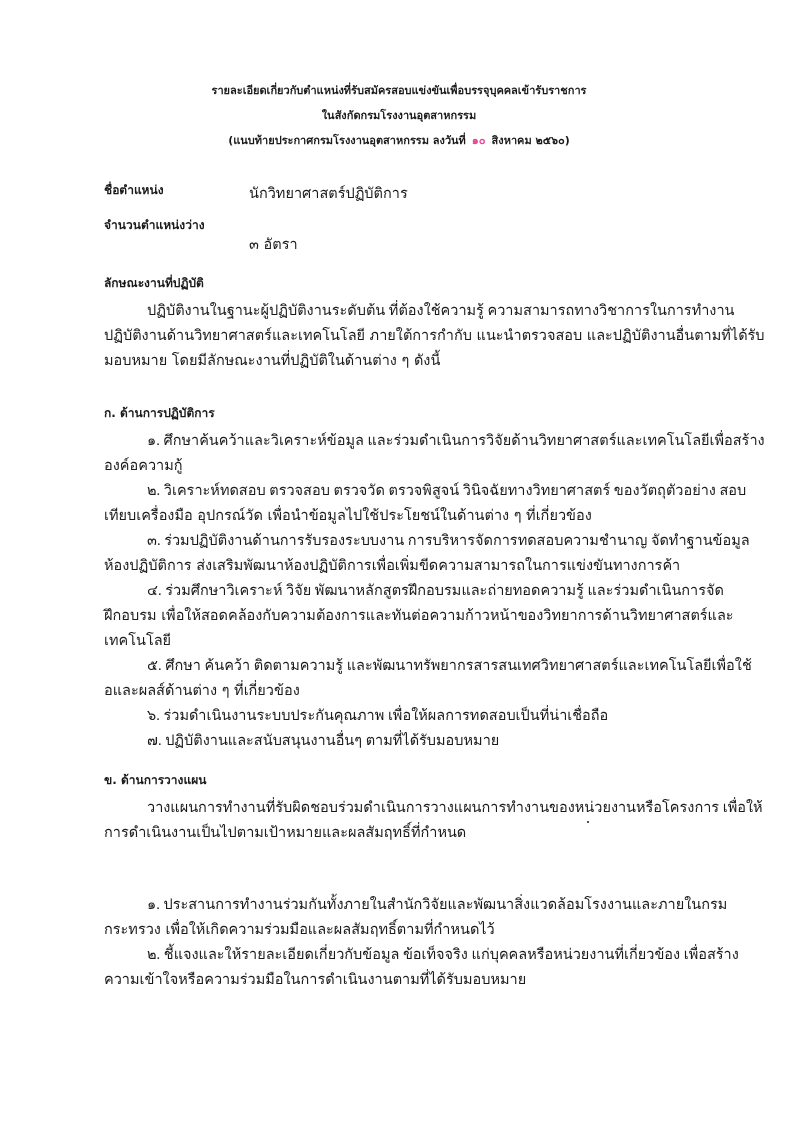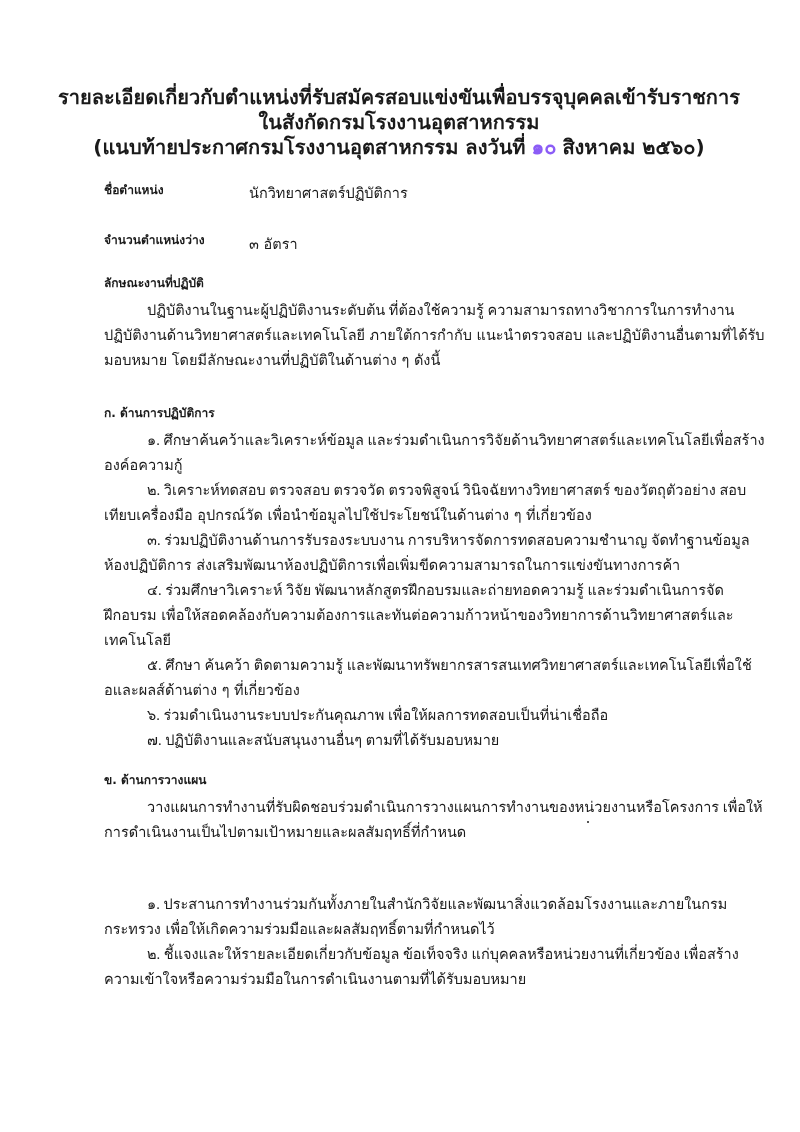--- a/index.html
+++ b/index.html
@@ -2,25 +2,25 @@
 <html><head>
   <meta charset="utf-8">
   <style>
     html, body { margin: 0; padding: 0; background: #ffffff; }
     body {
       width: 800px; height: 1132px; position: relative; overflow: hidden;
       font-family: "DejaVu Sans", "Liberation Sans", sans-serif;
       color: #1a1a1a;
     }
     .page { position: absolute; left: 0; top: 0; width: 800px; height: 1132px; }
-    .header { position: absolute; left: 0; width: 798px; text-align: center; font-weight: bold; font-size: 20px; }
+    .header { position: absolute; left: 0; width: 798px; text-align: center; font-weight: bold; font-size: 11px; }
     .hl1 { top: 81px; }
     .hl2 { top: 106px; }
     .hl3 { top: 131px; }
-    .date-num { color: #8b5cf6; margin: 0 6px; }
+    .date-num { color: #ec4899; margin: 0 6px; }
     .line { position: absolute; font-size: 14.5px; white-space: nowrap; }
     .bold { font-weight: bold; font-size: 12px; }
     .field-label { left: 104px; }
     .field-value { left: 249px; text-align: center; }
     .ind { left: 147px; font-family: Liberation Serif, serif; }
     .cont { left: 104px; }
     .dot { position: absolute; left: 587px; top: 821px; width: 2px; height: 2px; background: #555; }
   </style>
 </head>
 <body>
@@ -29,21 +29,21 @@
 
   <div class="header hl1">รายละเอียดเกี่ยวกับตำแหน่งที่รับสมัครสอบแข่งขันเพื่อบรรจุบุคคลเข้ารับราชการ</div>
   <div class="header hl2">ในสังกัดกรมโรงงานอุตสาหกรรม</div>
   <div class="header hl3">
     <span>(แนบท้ายประกาศกรมโรงงานอุตสาหกรรม ลงวันที่</span><span class="date-num">๑๐</span><span>สิงหาคม ๒๕๖๐)</span>
   </div>
 
   <div class="line bold field-label" style="top:180px;">ชื่อตำแหน่ง</div>
   <div class="line field-value" style="top:181px;">นักวิทยาศาสตร์ปฏิบัติการ</div>
 
-  <div class="line bold field-label" style="top:230px;">จำนวนตำแหน่งว่าง</div>
+  <div class="line bold field-label" style="top:215px;">จำนวนตำแหน่งว่าง</div>
   <div class="line field-value" style="top:232px;">๓ อัตรา</div>
 
   <div class="line bold cont" style="top:273px;">ลักษณะงานที่ปฏิบัติ</div>
   <div class="line ind" style="top:298px;">ปฏิบัติงานในฐานะผู้ปฏิบัติงานระดับต้น ที่ต้องใช้ความรู้ ความสามารถทางวิชาการในการทำงาน</div>
   <div class="line cont" style="top:323px;text-align:center;">ปฏิบัติงานด้านวิทยาศาสตร์และเทคโนโลยี ภายใต้การกำกับ แนะนำตรวจสอบ และปฏิบัติงานอื่นตามที่ได้รับ</div>
   <div class="line cont" style="top:348px;">มอบหมาย โดยมีลักษณะงานที่ปฏิบัติในด้านต่าง ๆ ดังนี้</div>
 
   <div class="line bold cont" style="top:403px;">ก. ด้านการปฏิบัติการ</div>
   <div class="line ind" style="top:428px;">๑. ศึกษาค้นคว้าและวิเคราะห์ข้อมูล และร่วมดำเนินการวิจัยด้านวิทยาศาสตร์และเทคโนโลยีเพื่อสร้าง</div>
   <div class="line cont" style="top:453px;">องค์อความกู้</div>

